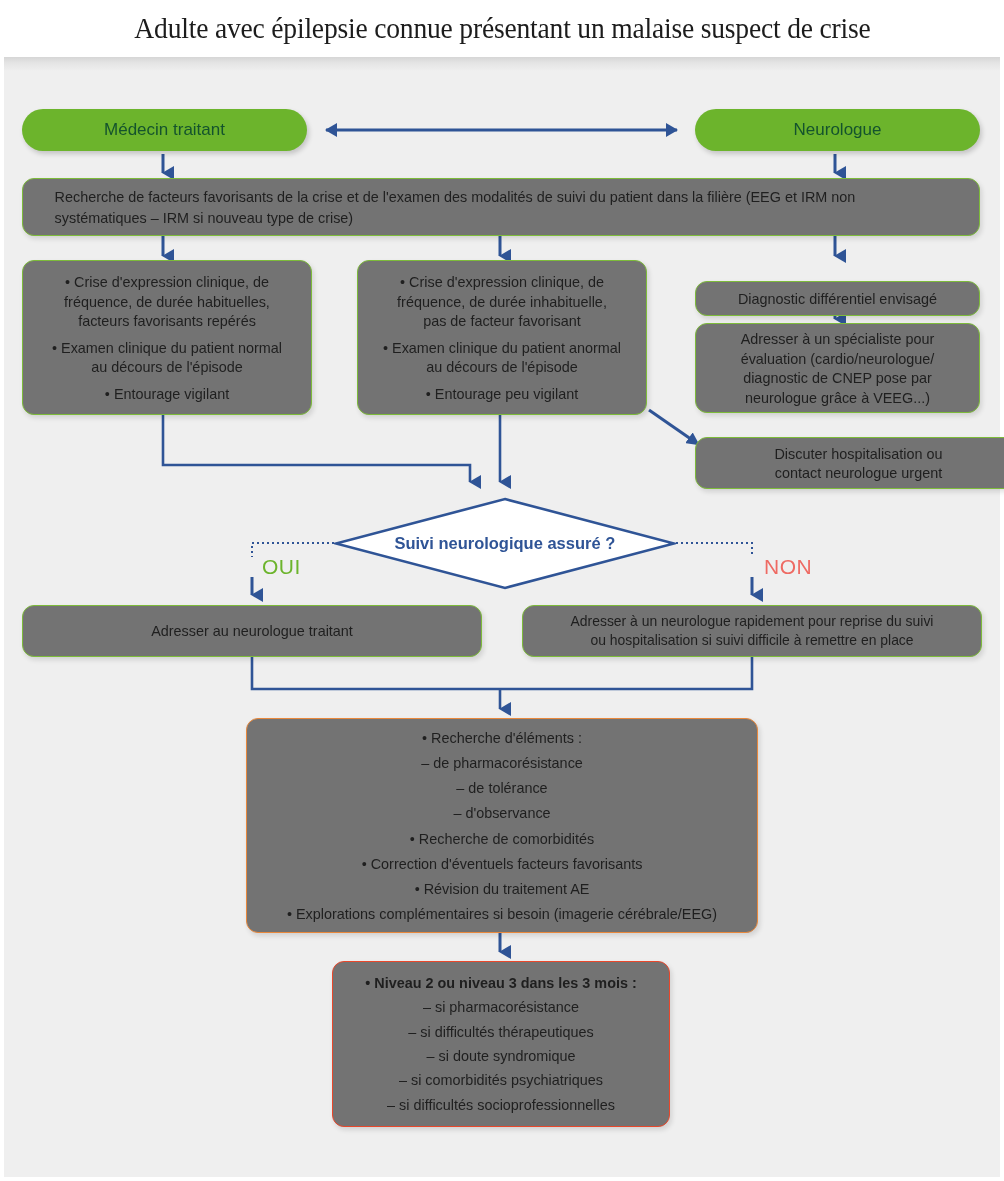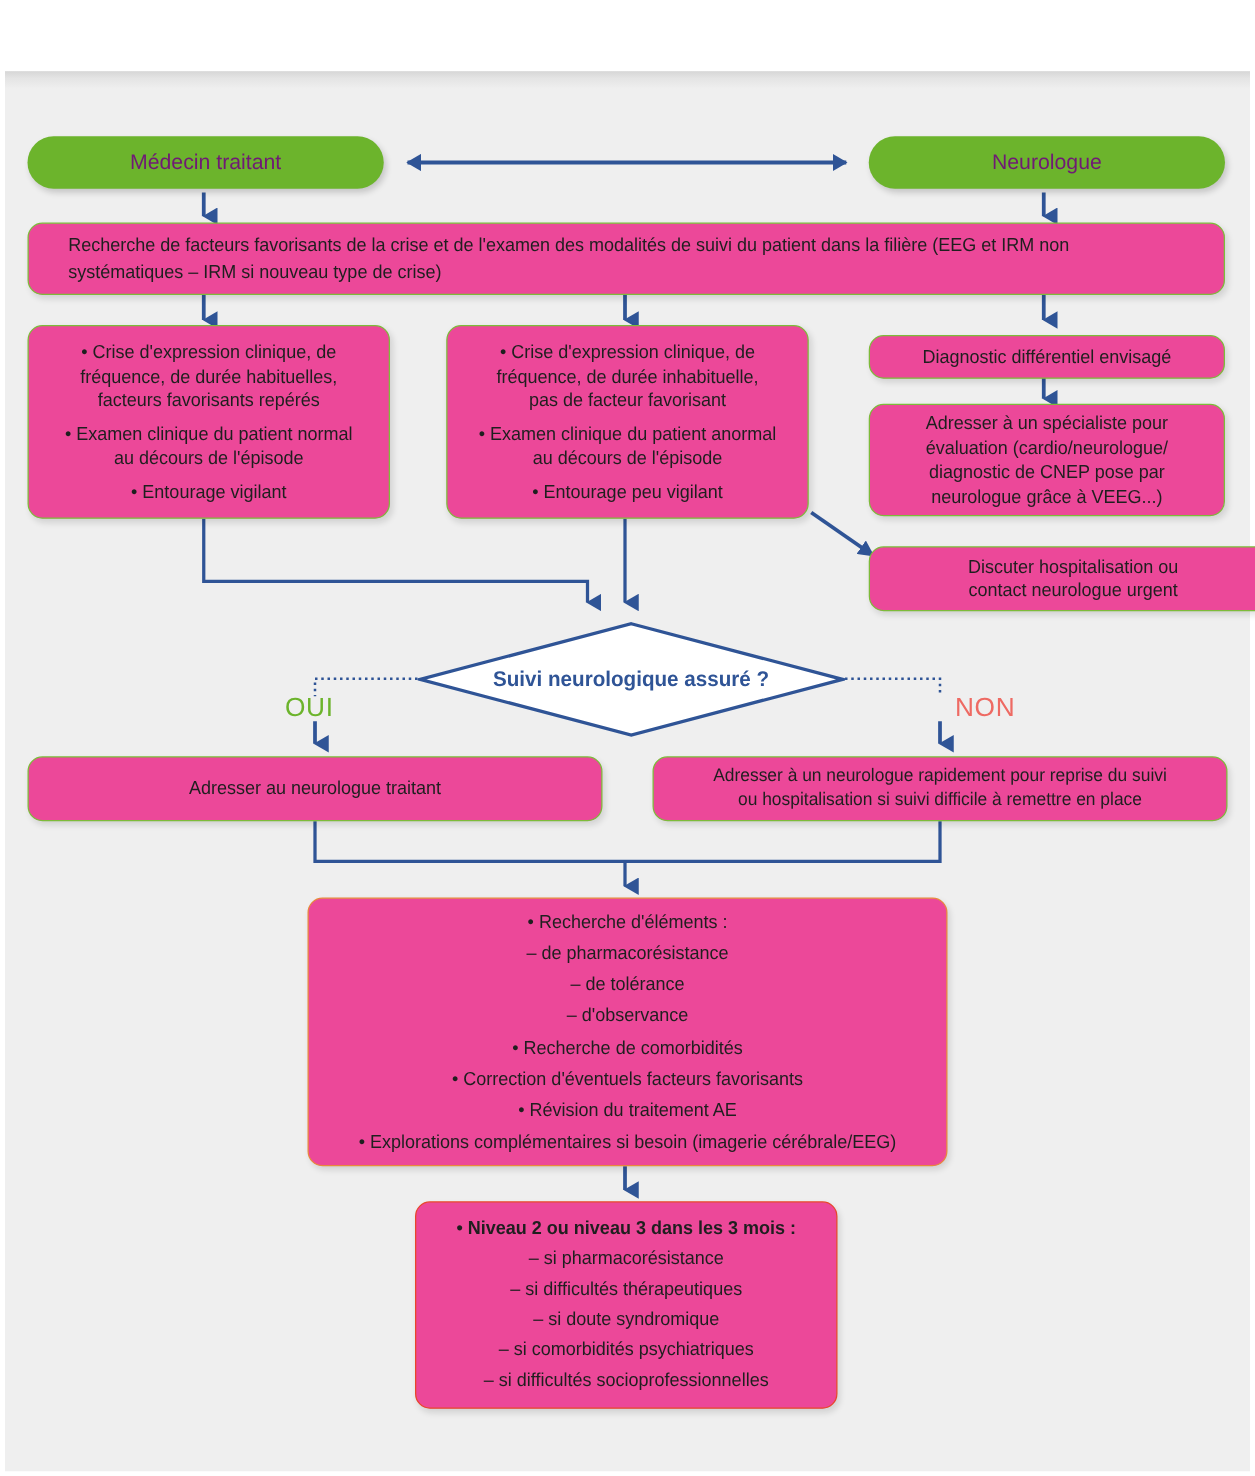--- a/index.html
+++ b/index.html
@@ -34,30 +34,30 @@
   .canvas:before{
     content:"";position:absolute;left:0;top:0;width:100%;height:14px;
     background:linear-gradient(to bottom,#d6d6d6 0%, #e4e4e4 40%, #efefef 100%);
   }
 
   
   .node{
     position:absolute;box-sizing:border-box;
     display:flex;align-items:center;justify-content:center;
     text-align:center;
-    background:#ec4899;
+    background:#737373;
     border-radius:12px;
     color:#1f1f1f;
     box-shadow:2px 3px 5px rgba(0,0,0,0.12);
   }
   .node .inner{width:100%;padding:0 10px;}
 
   .green-pill{
     background:#6cb42c;border-radius:22px;border:none;
-    color:#701a75;font-size:17px;
+    color:#14532d;font-size:17px;
     box-shadow:2px 3px 5px rgba(0,0,0,0.18);
   }
   .green-box{border:1.6px solid #7dbb3a;}
   .orange-box{border:1.8px solid #e8883c;}
   .red-box{border:1.8px solid #e8472b;}
 
   .txt{line-height:1.30;font-size:15px;transform:scaleX(0.96);transform-origin:center;}
   .txt-sm{font-size:14.5px;}
   .bold{font-weight:bold;}
 
@@ -71,31 +71,34 @@
     position:relative;z-index:2;
     color:#2f5496;font-weight:bold;font-size:17px;
     transform:scaleX(0.97);
     white-space:nowrap;
   }
 
   
   .branch-label{
     position:absolute;font-size:21px;letter-spacing:0.5px;
   }
-  .oui{color:#6cb42c;}
+  .oui{color:#6cb42c;margin-left:34px;}
   .non{color:#ee6a63;margin-left:40px;}
 
   
   .wires{position:absolute;left:0;top:0;width:996px;height:1120px;pointer-events:none;}
 </style>
 </head>
 <body>
 
 <div id="root">
 
+  <div class="title-bar">
+    <div class="title-text">Adulte avec épilepsie connue présentant un malaise suspect de crise</div>
+  </div>
 
   <div class="canvas">
 
     <svg class="wires" viewBox="0 0 996 1120" width="996" height="1120">
       <defs>
         <marker id="tri-down" markerWidth="14" markerHeight="12" refX="7" refY="11" orient="auto" markerUnits="userSpaceOnUse">
           <path d="M0,0 L14,0 L7,12 Z" fill="#2f5496"></path>
         </marker>
         <marker id="tri-right" markerWidth="12" markerHeight="14" refX="11" refY="7" orient="auto" markerUnits="userSpaceOnUse">
           <path d="M0,0 L12,7 L0,14 Z" fill="#2f5496"></path>
@@ -170,21 +173,21 @@
         <div>fréquence, de durée inhabituelle,</div>
         <div>pas de facteur favorisant</div>
         <div style="height:7px"></div>
         <div>• Examen clinique du patient anormal</div>
         <div>au décours de l'épisode</div>
         <div style="height:7px"></div>
         <div>• Entourage peu vigilant</div>
       </div>
     </div>
 
-    <div class="node green-box" style="left:691px;top:211px;width:285px;height:35px;">
+    <div class="node green-box" style="left:691px;top:224px;width:285px;height:35px;">
       <div class="inner txt">Diagnostic différentiel envisagé</div>
     </div>
 
     <div class="node green-box" style="left:691px;top:266px;width:285px;height:90px;">
       <div class="inner txt">
         <div>Adresser à un spécialiste pour</div>
         <div>évaluation (cardio/neurologue/</div>
         <div>diagnostic de CNEP pose par</div>
         <div>neurologue grâce à VEEG...)</div>
       </div>

